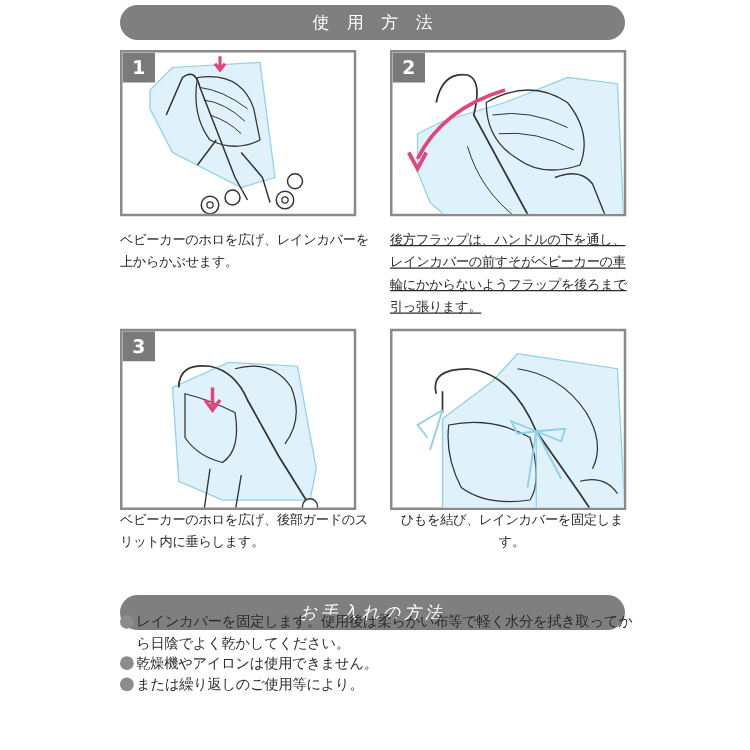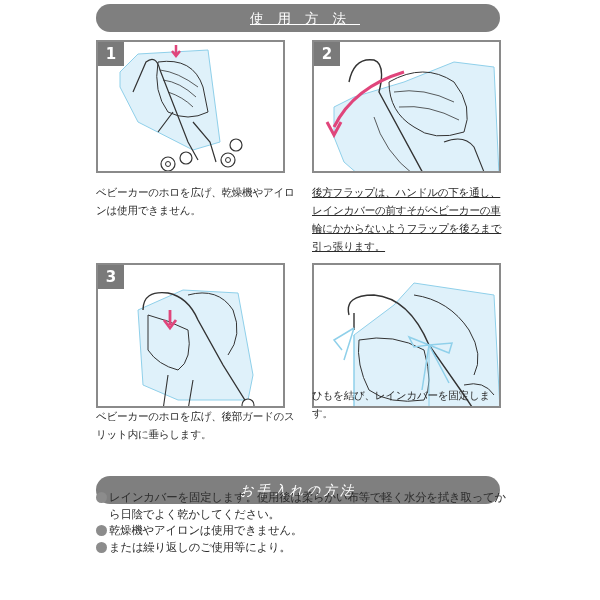--- a/index.html
+++ b/index.html
@@ -4,21 +4,21 @@
 <style>
   * { margin:0; padding:0; box-sizing:border-box; }
   html, body { width:600px; height:600px; background:#ffffff; overflow:hidden; }
   body { position:relative; font-family:"DejaVu Sans", "Liberation Sans", sans-serif; color:#2a2a2a; }
 
   .section-bar {
     position:absolute; left:96px; width:404px; height:28px;
     background:#7f7f7f; border-radius:14px;
     color:#ffffff; text-align:center; font-size:13.5px; line-height:28px;
   }
-  #bar-usage { top:4px; letter-spacing:14px; padding-left:14px;text-decoration:underline; }
+  #bar-usage { top:4px; letter-spacing:14px; padding-left:14px; }
   #bar-care  { top:476px; letter-spacing:3px;font-style:italic; }
 
   .frame {
     position:absolute; width:189px; height:133px;
     border:2px solid #8a8a8a; background:#ffffff; overflow:hidden;
   }
   .frame svg { position:absolute; left:0; top:0; }
   .badge {
     position:absolute; left:0; top:0; width:26px; height:24px;
     background:#7a7a7a; color:#ffffff; font-weight:bold;
@@ -30,21 +30,21 @@
   #f3 { left:96px; top:263px; height:145px; }
   #f4 { left:312px; top:263px; height:145px; }
 
   .caption {
     position:absolute; width:200px; font-size:10.6px; line-height:18px;
     color:#2b2b2b; letter-spacing:-0.3px;
   }
   #c1 { left:96px; top:183px; }
   #c2 { left:312px; top:183px; width:195px;text-decoration:underline; }
   #c3 { left:96px; top:407px; }
-  #c4 { left:312px; top:386px; width:195px; }
+  #c4 { left:312px; top:407px; width:195px;text-align:center; }
 
   .care-list { position:absolute; left:96px; top:489px; width:410px; list-style:none; }
   .care-item { position:relative; font-size:11.4px; line-height:16.5px; padding-left:13px; color:#2b2b2b; letter-spacing:-0.2px; }
   .bullet { position:absolute; left:0; top:3px; width:11px; height:11px; border-radius:50%; background:#8c8c8c; }
 </style>
 </head>
 <body>
 
 <div id="bar-usage" class="section-bar">使用方法</div>
 
@@ -98,21 +98,21 @@
     <path d="M35,50 Q30,30 60,30 Q95,33 115,80 L150,130 L160,145" fill="none" stroke="#333" stroke-width="1.4"></path>
     <path d="M40,48 L40,65" fill="none" stroke="#333" stroke-width="1.4"></path>
     <path d="M45,75 Q80,68 110,85 Q120,120 110,135 Q75,140 55,125 Q42,100 45,75Z" fill="none" stroke="#333" stroke-width="1"></path>
     <path d="M100,30 Q135,35 155,65 Q170,90 160,110 M150,120 Q170,115 180,130" fill="none" stroke="#333" stroke-width="1"></path>
     <path d="M40,63 L20,75 L28,85 M40,63 L30,95" fill="none" stroke="#8fd0ea" stroke-width="1.5"></path>
     <path d="M115,80 L95,72 L100,82 Z M115,80 L138,78 L135,88 Z M115,80 L108,125 M115,80 L135,118" fill="none" stroke="#8fd0ea" stroke-width="1.5"></path>
     <path d="M40,70 L40,145 M115,80 L115,145" fill="none" stroke="#8fd0ea" stroke-width="1"></path>
   </svg>
 </div>
 
-<div id="c1" class="caption">ベビーカーのホロを広げ、乾燥機やアイロンは使用できません。</div>
+<div id="c1" class="caption">ベビーカーのホロを広げ、レインカバーを上からかぶせます。</div>
 <div id="c2" class="caption">後方フラップは、ハンドルの下を通し、レインカバーの前すそがベビーカーの車輪にかからないようフラップを後ろまで引っ張ります。</div>
 <div id="c3" class="caption">ベビーカーのホロを広げ、後部ガードのスリット内に垂らします。</div>
 <div id="c4" class="caption">ひもを結び、レインカバーを固定します。</div>
 
 <div id="bar-care" class="section-bar">お手入れの方法</div>
 
 <ul class="care-list">
   <li class="care-item">
     <span class="bullet"></span>
     <span>レインカバーを固定します。使用後は柔らかい布等で軽く水分を拭き取ってから日陰でよく乾かしてください。</span>

